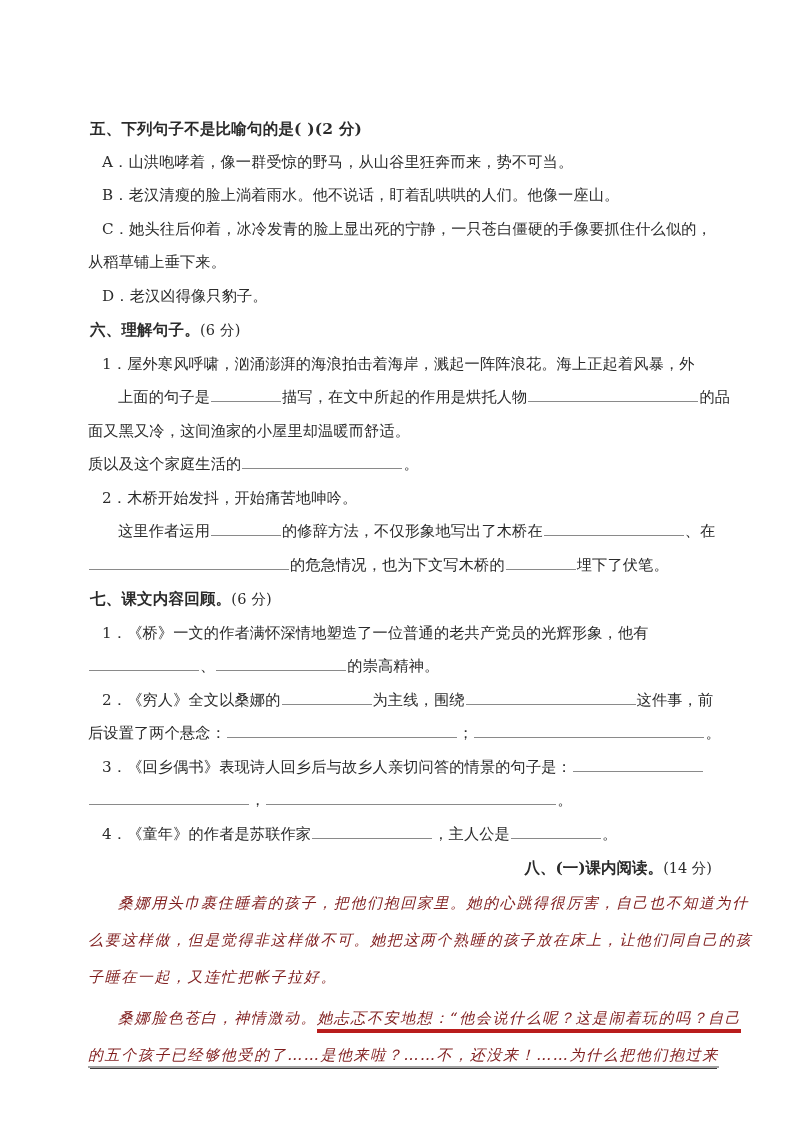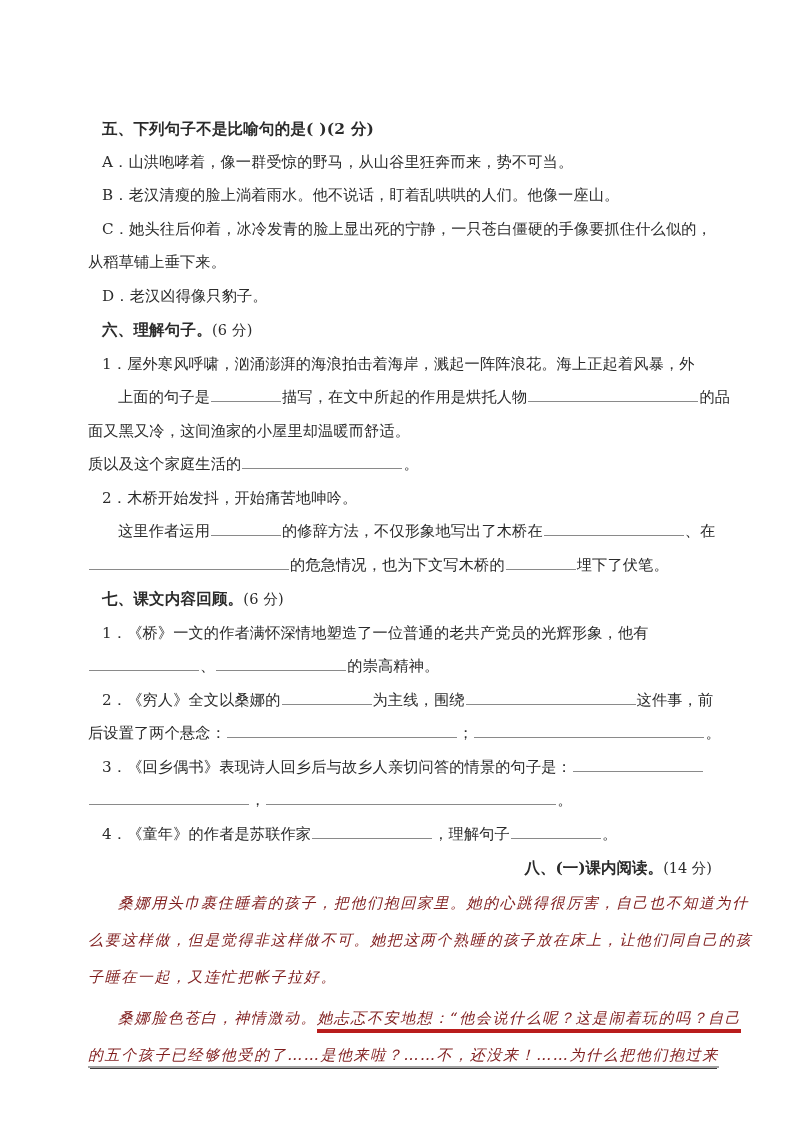--- a/index.html
+++ b/index.html
@@ -30,21 +30,21 @@
     width: 624px;
   }
 
   
   .sec-head {
     font-weight: bold;
     font-size: 15.5px;
     line-height: 33.5px;
     letter-spacing: 0.2px;
     white-space: nowrap;
-    margin-left: 14px;
+    margin-left: 2px;
   }
   .sec-head .score {
     font-weight: normal;
     font-size: 14.5px;
   }
 
   .line {
     font-size: 15.2px;
     line-height: 33.5px;
     letter-spacing: 0.15px;
@@ -139,21 +139,21 @@
 
     <div class="line indent"><span>1．</span><span>《桥》一文的作者满怀深情地塑造了一位普通的老共产党员的光辉形象，他有</span></div>
     <div class="line hang"><span class="blk b110"></span><span>、</span><span class="blk b130"></span><span>的崇高精神。</span></div>
 
     <div class="line indent"><span>2．</span><span>《穷人》全文以桑娜的</span><span class="blk b90"></span><span>为主线，围绕</span><span class="blk b170"></span><span>这件事，前</span></div>
     <div class="line hang"><span>后设置了两个悬念：</span><span class="blk b230"></span><span>；</span><span class="blk b230"></span><span>。</span></div>
 
     <div class="line indent"><span>3．</span><span>《回乡偶书》表现诗人回乡后与故乡人亲切问答的情景的句子是：</span><span class="blk b130"></span></div>
     <div class="line hang"><span class="blk b160"></span><span>，</span><span class="blk b290"></span><span>。</span></div>
 
-    <div class="line indent"><span>4．</span><span>《童年》的作者是苏联作家</span><span class="blk b120"></span><span>，理解句子</span><span class="blk b90"></span><span>。</span></div>
+    <div class="line indent"><span>4．</span><span>《童年》的作者是苏联作家</span><span class="blk b120"></span><span>，主人公是</span><span class="blk b90"></span><span>。</span></div>
 
     <div class="read-head"><span>八、(一)课内阅读。</span><span class="score">(14 分)</span></div>
 
     <div class="rline ind">桑娜用头巾裹住睡着的孩子，把他们抱回家里。她的心跳得很厉害，自己也不知道为什</div>
     <div class="rline">么要这样做，但是觉得非这样做不可。她把这两个熟睡的孩子放在床上，让他们同自己的孩</div>
     <div class="rline">子睡在一起，又连忙把帐子拉好。</div>
 
     <div class="spacer-sm"></div>
 
     <div class="rline ind"><span>桑娜脸色苍白，神情激动。</span><span class="u-solid">她忐忑不安地想：“他会说什么呢？这是闹着玩的吗？自己</span></div>

